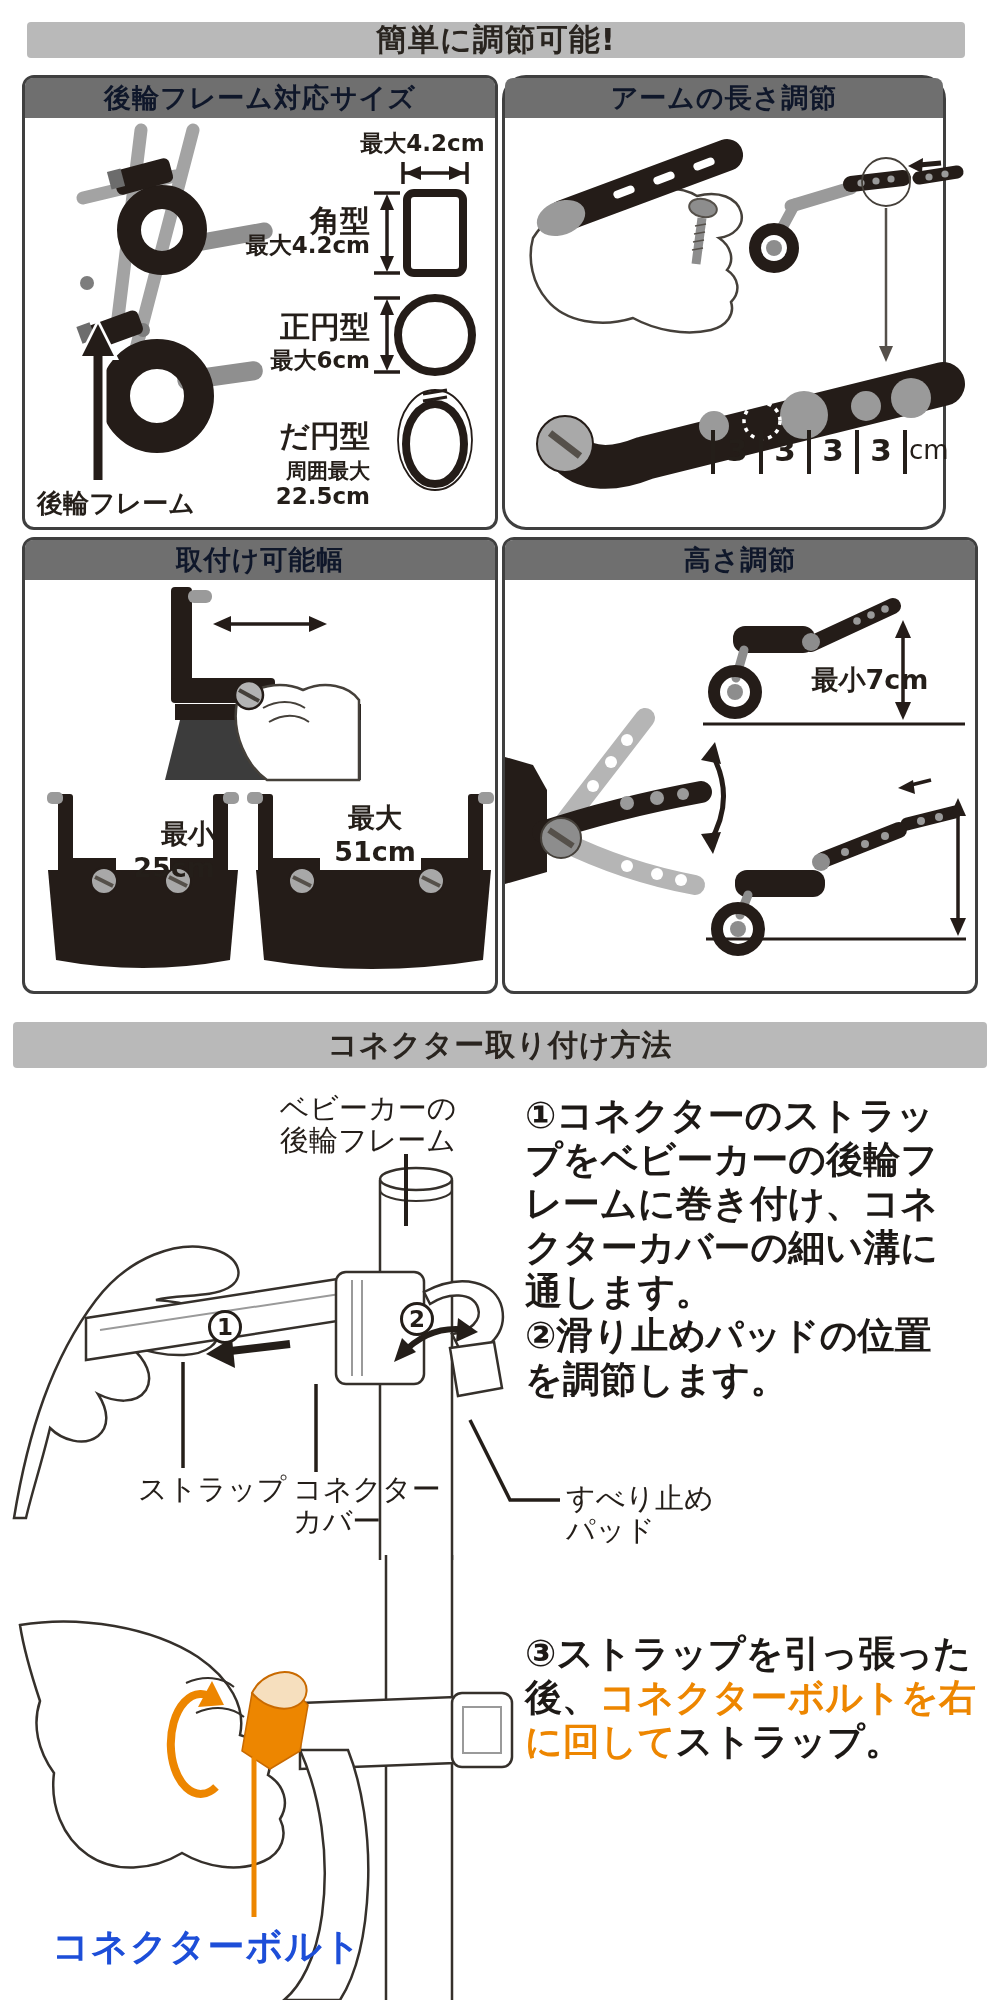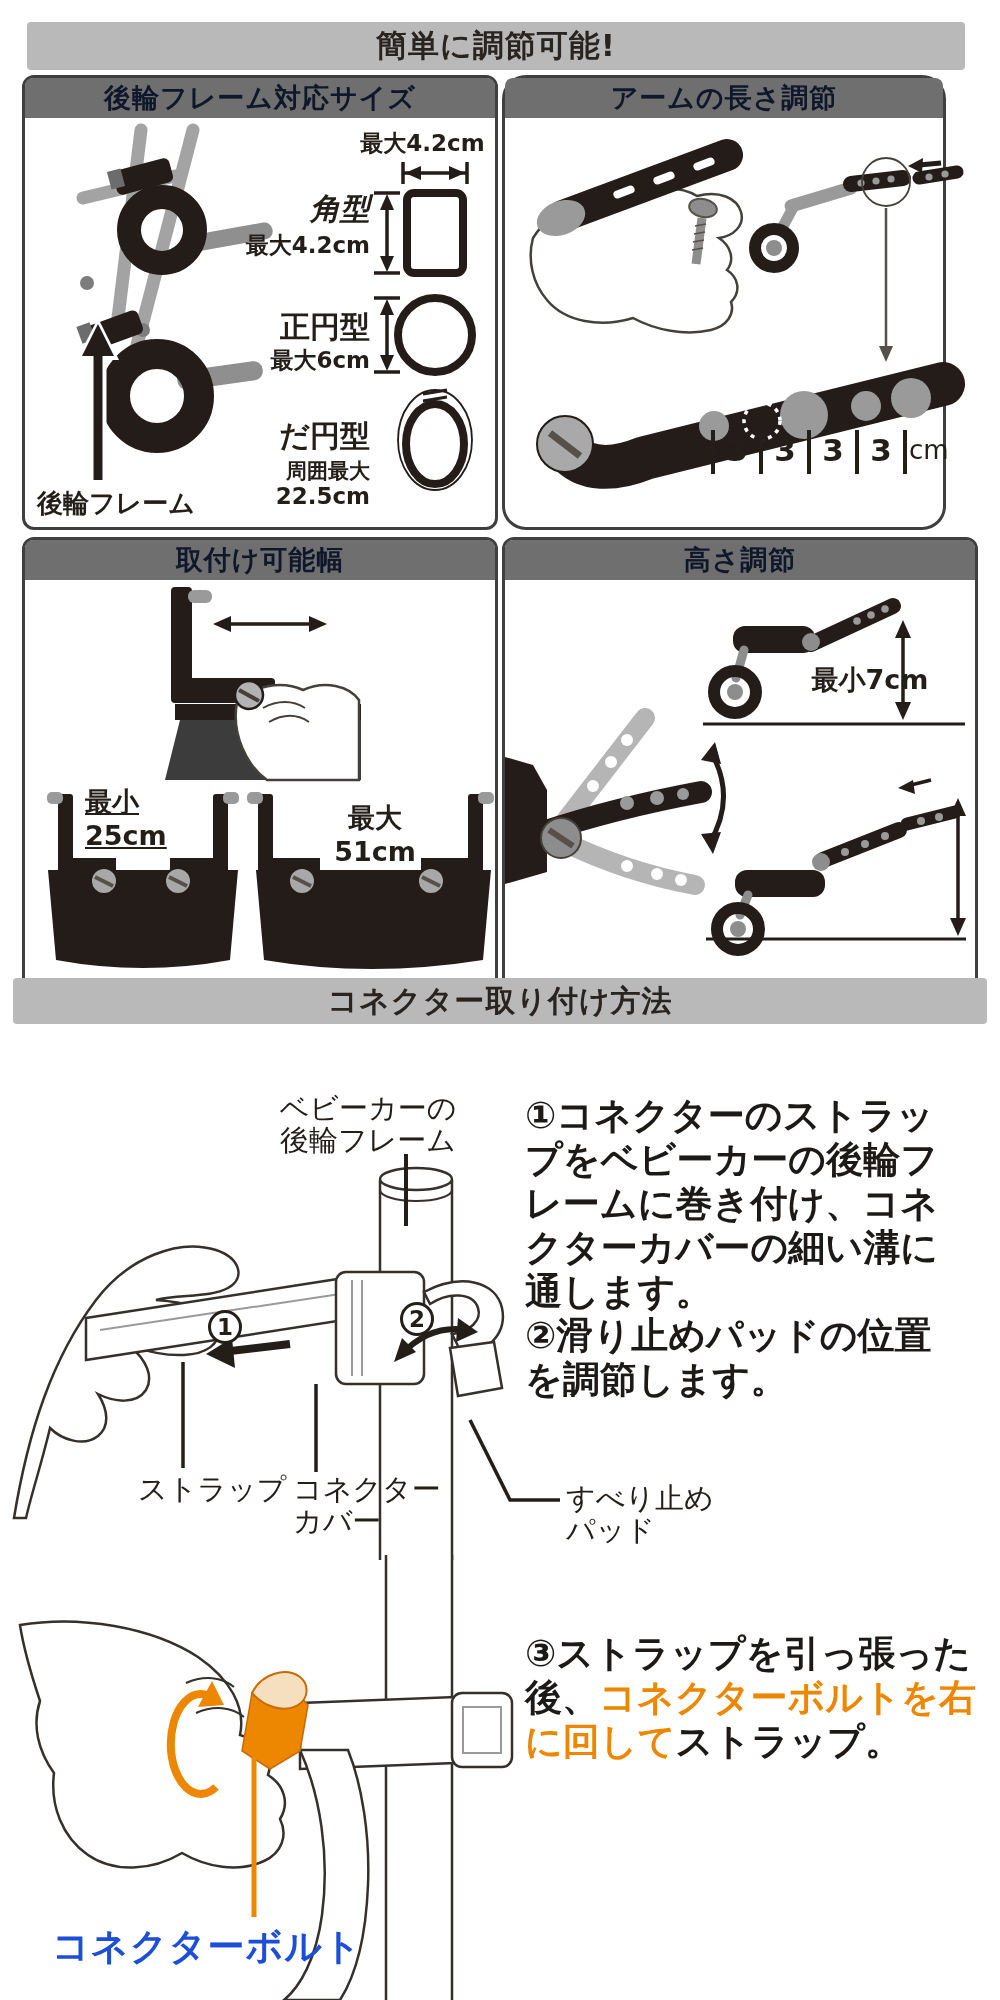--- a/index.html
+++ b/index.html
@@ -39,21 +39,21 @@
   .step-marker{
     box-sizing:border-box;width:34px;height:34px;border:3px solid #241e19;border-radius:50%;
     display:flex;align-items:center;justify-content:center;font-size:23px;font-weight:bold;
     background:#ffffff;
   }
   .bolt-label{font-size:37px;font-weight:bold;color:#1d4ed8;letter-spacing:1px;}
 </style>
 </head>
 <body>
 
-<div class="abs graybar" style="left:27px;top:22px;width:938px;height:48px;">簡単に調節可能!</div>
+<div class="abs graybar" style="left:27px;top:22px;width:938px;height:36px;">簡単に調節可能!</div>
 
 <div class="panel" style="left:22px;top:75px;width:476px;height:455px;">
   <svg class="psvg" width="470" height="449" viewBox="0 0 470 449">
 
     <g stroke="#a3a3a3" stroke-width="13" stroke-linecap="round">
       <line x1="116" y1="52" x2="92" y2="248"></line>
       <line x1="168" y1="52" x2="106" y2="290"></line>
       <line x1="58" y1="120" x2="150" y2="98"></line>
     </g>
     <circle cx="62" cy="205" r="7" fill="#7d7d7d"></circle>
@@ -109,21 +109,21 @@
     <polygon points="362,221 355,237 369,237" fill="#241c18"></polygon>
     <polygon points="362,293 355,277 369,277" fill="#241c18"></polygon>
 
     <ellipse cx="410" cy="362" rx="37" ry="50" fill="none" stroke="#241c18" stroke-width="1.8"></ellipse>
     <ellipse cx="410" cy="366" rx="29" ry="40" fill="none" stroke="#241c18" stroke-width="8"></ellipse>
     <line x1="398" y1="316" x2="422" y2="312" stroke="#241c18" stroke-width="3"></line>
     <line x1="398" y1="323" x2="422" y2="319" stroke="#241c18" stroke-width="3"></line>
   </svg>
   <div class="panel-title">後輪フレーム対応サイズ</div>
   <div class="abs dim-label" style="left:330px;top:50px;width:135px;text-align:center;">最大4.2cm</div>
-  <div class="abs shape-name" style="left:230px;top:116px;width:115px;font-style:italic;">角型</div>
+  <div class="abs shape-name" style="left:230px;top:128px;width:115px;">角型</div>
   <div class="abs shape-dim" style="left:215px;top:155px;width:130px;">最大4.2cm</div>
   <div class="abs shape-name" style="left:230px;top:234px;width:115px;">正円型</div>
   <div class="abs shape-dim" style="left:215px;top:270px;width:130px;">最大6cm</div>
   <div class="abs shape-name" style="left:230px;top:343px;width:115px;">だ円型</div>
   <div class="abs shape-dim" style="left:215px;top:382px;width:130px;font-size:21px;">周囲最大</div>
   <div class="abs shape-dim" style="left:215px;top:406px;width:130px;">22.5cm</div>
   <div class="abs big-dim" style="left:12px;top:408px;width:200px;font-size:26px;">後輪フレーム</div>
 </div>
 
 <div class="panel" style="left:502px;top:75px;width:444px;height:455px;border-radius:24px;">
@@ -242,21 +242,21 @@
       <rect x="233" y="318" width="62" height="16" fill="#241c18"></rect>
       <rect x="396" y="318" width="62" height="16" fill="#241c18"></rect>
       <path d="M231,330 L466,330 L458,420 Q345,438 239,420 Z" fill="#241c18"></path>
       <circle cx="277" cy="341" r="13" fill="#a8a8a8" stroke="#241c18" stroke-width="2"></circle>
       <line x1="268" y1="337" x2="286" y2="346" stroke="#55504a" stroke-width="4"></line>
       <circle cx="406" cy="341" r="13" fill="#a8a8a8" stroke="#241c18" stroke-width="2"></circle>
       <line x1="397" y1="337" x2="415" y2="346" stroke="#55504a" stroke-width="4"></line>
     </g>
   </svg>
   <div class="panel-title">取付け可能幅</div>
-  <div class="abs big-dim" style="left:60px;top:244px;width:130px;text-align:left;text-decoration:underline;">最小25cm</div>
+  <div class="abs big-dim" style="left:60px;top:276px;width:130px;text-align:right;">最小25cm</div>
   <div class="abs big-dim" style="left:285px;top:260px;width:130px;text-align:center;">最大51cm</div>
 </div>
 
 <div class="panel" style="left:502px;top:537px;width:476px;height:457px;">
   <svg class="psvg" width="470" height="451" viewBox="0 0 470 451">
 
     <rect x="228" y="86" width="82" height="27" rx="12" fill="#241c18"></rect>
     <line x1="306" y1="104" x2="388" y2="66" stroke="#241c18" stroke-width="16" stroke-linecap="round"></line>
     <g fill="#9a9a9a">
         <circle cx="352" cy="81" r="3.8"></circle>
@@ -320,21 +320,21 @@
 
     <line x1="453" y1="268" x2="453" y2="388" stroke="#241c18" stroke-width="3.5"></line>
     <polygon points="453,258 445,276 461,276" fill="#241c18"></polygon>
     <polygon points="453,396 445,378 461,378" fill="#241c18"></polygon>
     <line x1="201" y1="399" x2="461" y2="399" stroke="#241c18" stroke-width="3"></line>
   </svg>
   <div class="panel-title">高さ調節</div>
   <div class="abs big-dim" style="left:300px;top:122px;width:130px;text-align:center;">最小7cm</div>
 </div>
 
-<div class="abs graybar" style="left:13px;top:978px;width:974px;height:46px;font-size:30px;">コネクター取り付け方法</div>
+<div class="abs graybar" style="left:13px;top:1022px;width:974px;height:46px;font-size:30px;">コネクター取り付け方法</div>
 
 <svg class="abs" style="left:0;top:1080px;" width="560" height="480" viewBox="0 0 560 480">
 
   <rect x="380" y="98" width="72" height="382" fill="#ffffff"></rect>
   <line x1="380" y1="100" x2="380" y2="480" stroke="#35302b" stroke-width="2.5"></line>
   <line x1="452" y1="100" x2="452" y2="480" stroke="#35302b" stroke-width="2.5"></line>
   <ellipse cx="416" cy="99" rx="36" ry="11" fill="#ffffff" stroke="#35302b" stroke-width="2.5"></ellipse>
   <path d="M380,110 A36,11 0 0 0 452,110" fill="none" stroke="#35302b" stroke-width="2"></path>
 
   <line x1="406" y1="74" x2="406" y2="146" stroke="#241e19" stroke-width="4"></line>

